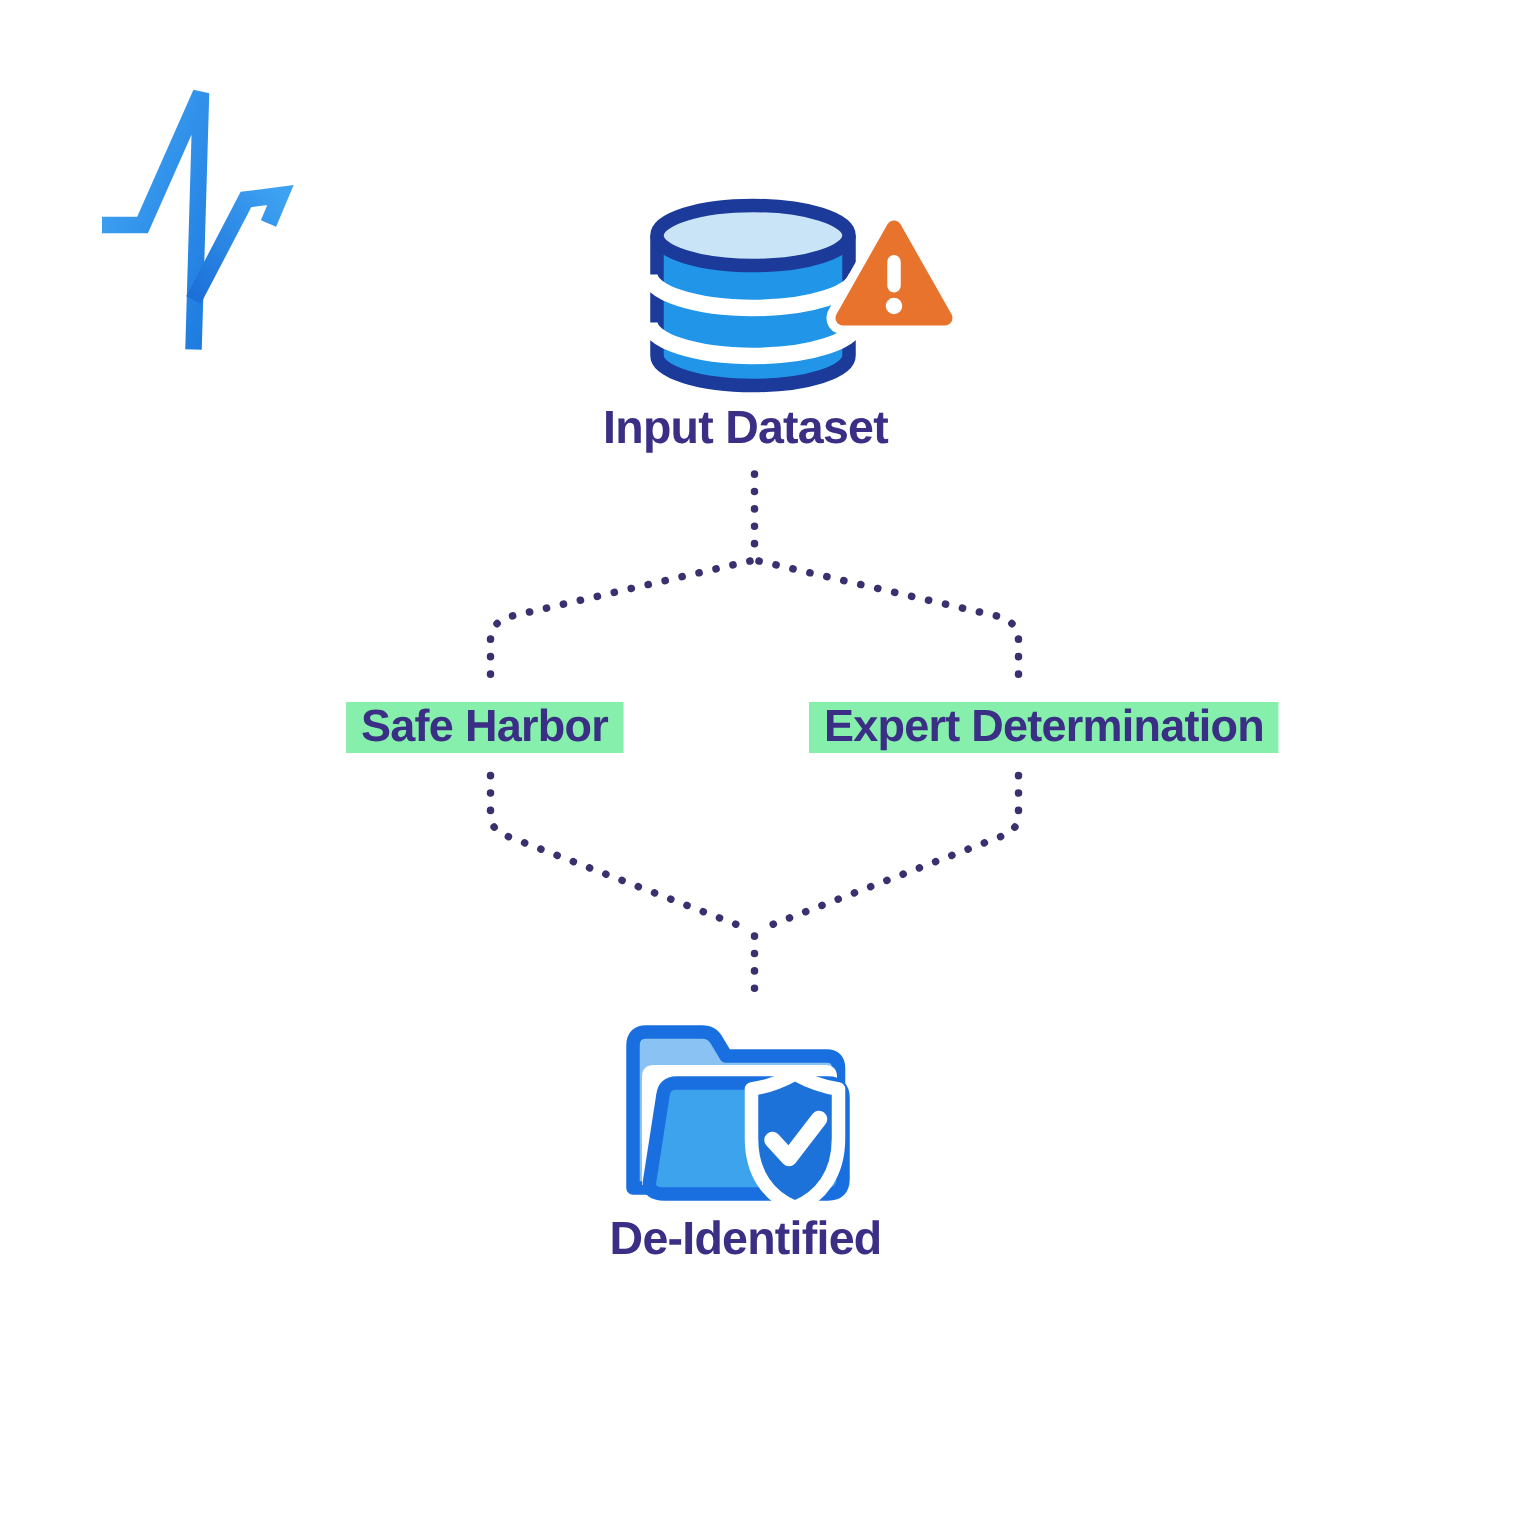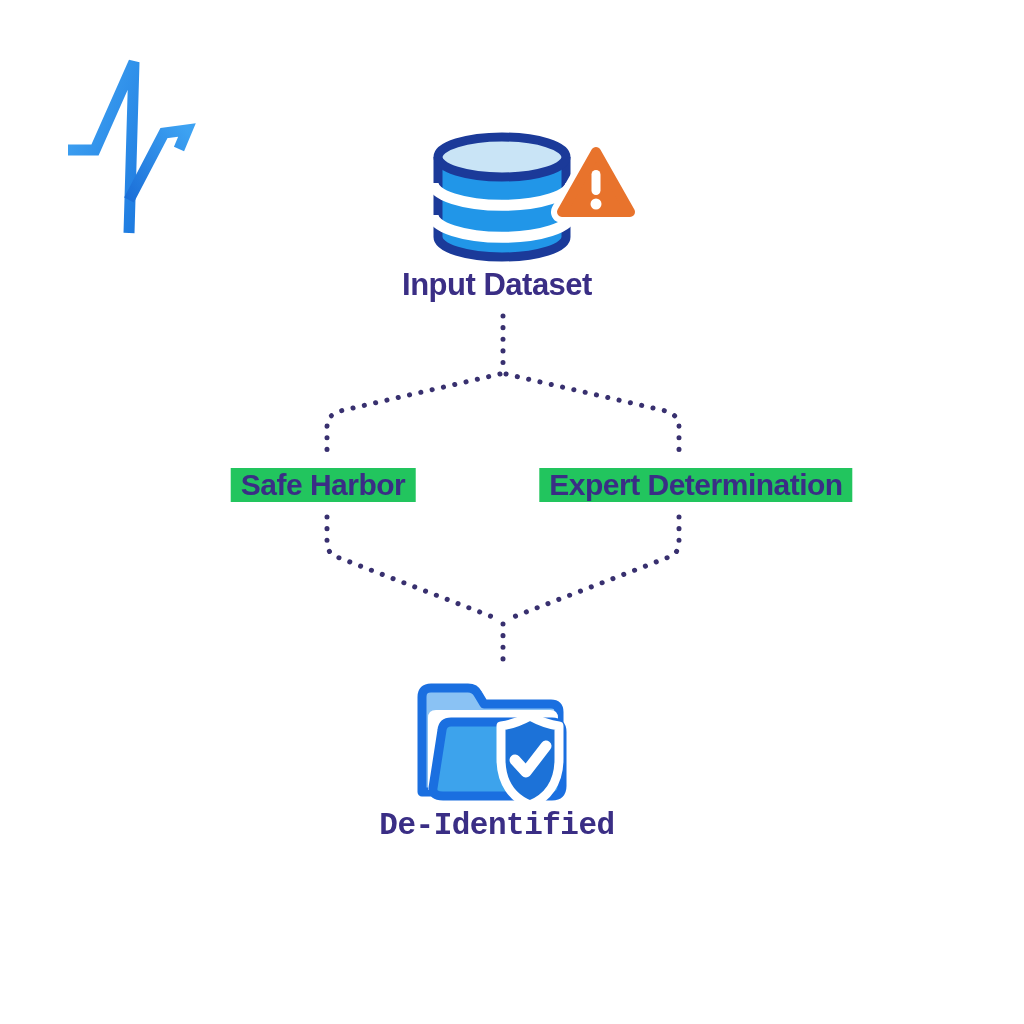--- a/index.html
+++ b/index.html
@@ -19,21 +19,21 @@
     white-space:nowrap;
   }
   .branch-label{
     position:absolute;
     transform:translateX(-50%);
     font-weight:700;
     font-size:30px;
     letter-spacing:-0.5px;
     color:#3A2E85;
     white-space:nowrap;
-    background:#22c55e;
+    background:#86efac;
     padding:0 10px;
   }
   svg{display:block;}
 </style>
 </head>
 <body>
 
 <div class="abs" style="left:63px;top:53px;width:135px;height:190px;">
   <svg width="135" height="190" viewBox="0 0 135 190">
     <defs>
@@ -94,13 +94,13 @@
 
     <path d="M18 118 L18 46 Q18 38 26 38 L140 38 Q148 38 148 46 L148 118 Z" fill="#ffffff"></path>
 
     <path d="M23 116 L32 58 Q33 50 41 50 L142 50 Q152 50 152 60 L152 114 Q152 124 142 124 L33 124 Q22 124 23 116 Z" fill="#3DA3EC" stroke="#1A6FE0" stroke-width="9" stroke-linejoin="round"></path>
 
     <path d="M120 44 C131 50 141 53 149 54 L149 87 C149 111 137 126 120 133 C103 126 91 111 91 87 L91 54 C99 53 109 50 120 44 Z" fill="#1C72D8" stroke="#ffffff" stroke-width="9" stroke-linejoin="round"></path>
     <path d="M105 88 L116 100 L136 74" fill="none" stroke="#ffffff" stroke-width="11" stroke-linecap="round" stroke-linejoin="round"></path>
   </svg>
 </div>
 
-<div class="node-label" style="left:497px;top:808px;font-family:Liberation Mono, monospace;">De-Identified</div>
+<div class="node-label" style="left:497px;top:808px;">De-Identified</div>
 
 </body></html>

